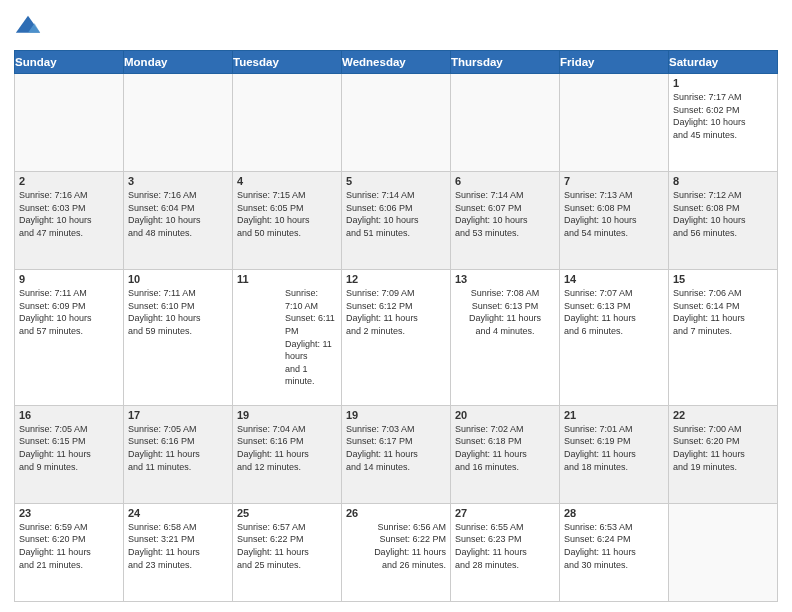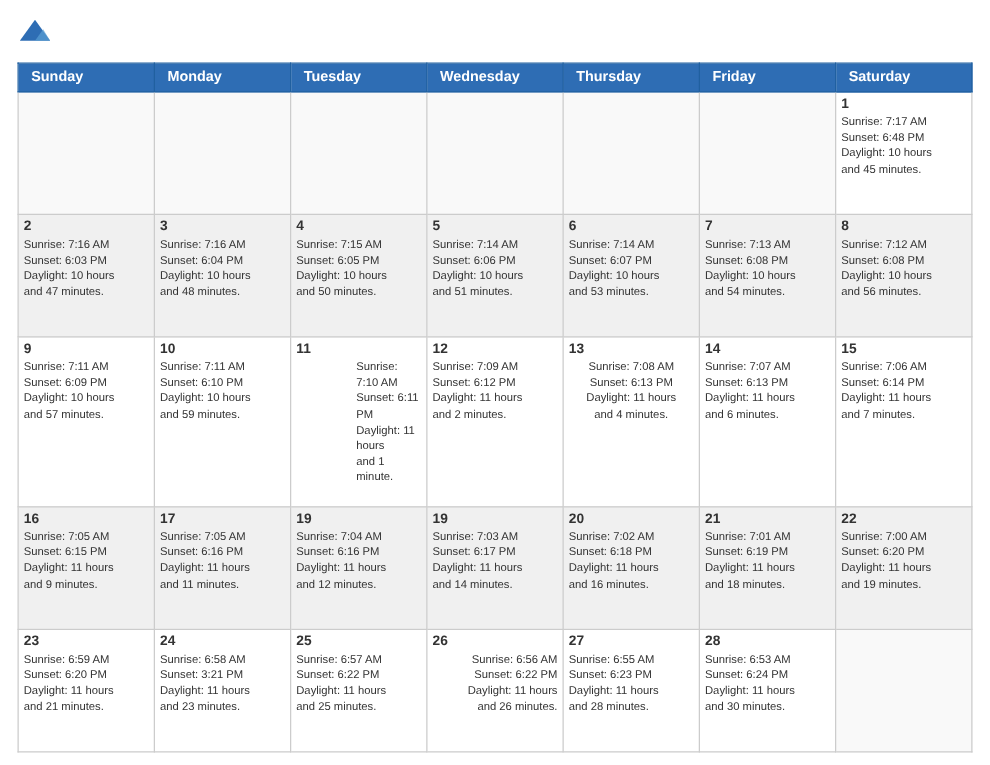--- a/index.html
+++ b/index.html
@@ -58,21 +58,21 @@
       border: 1px solid #ccc;
       border-collapse: collapse;
       width: 100%;
       table-layout: fixed;
     }
     .calendar th {
       background: #2e6db4;
       color: #fff;
       font-size: 11.5px;
       font-weight: bold;
-      padding: 5px 10px;
+      padding: 5px 0;
       text-align: left;
       border: 1px solid #2060a0;
     }
     .calendar td {
       vertical-align: top;
       font-size: 9.5px;
       color: #333;
       padding: 3px 4px;
       border: 1px solid #ccc;
       height: 88px;
@@ -128,21 +128,21 @@
     <tr>
           <td class="empty"></td>
           <td class="empty"></td>
           <td class="empty"></td>
           <td class="empty"></td>
           <td class="empty"></td>
           <td class="empty"></td>
           <td>
             <span class="day-num">1</span>
             <div class="day-info" style="white-space: pre-line;">Sunrise: 7:17 AM
-Sunset: 6:48 PM
+Sunset: 6:02 PM
 Daylight: 10 hours
 and 45 minutes.</div>
           </td>
         </tr>
         <tr class="row-shaded">
           <td>
             <span class="day-num">2</span>
             <div class="day-info" style="white-space: pre-line;">Sunrise: 7:16 AM
 Sunset: 6:03 PM
 Daylight: 10 hours

